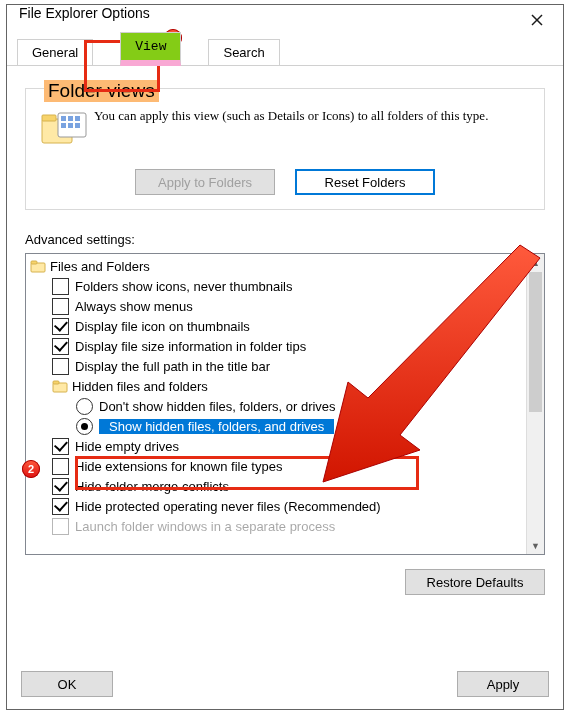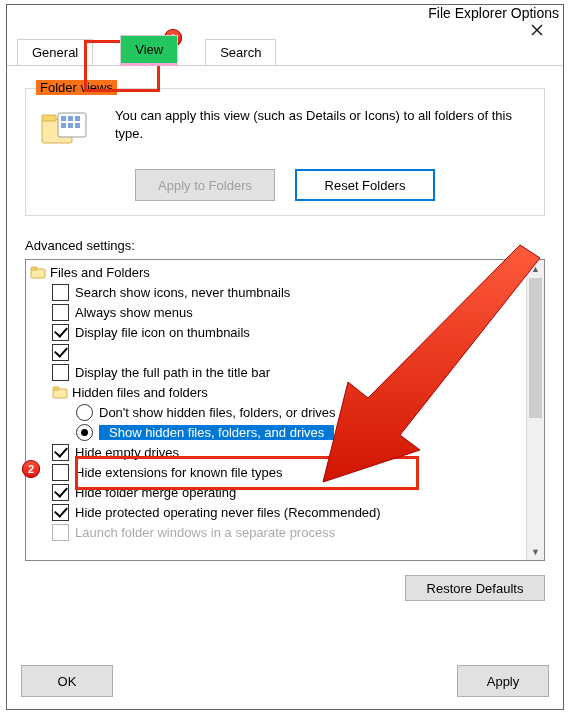--- a/index.html
+++ b/index.html
@@ -16,41 +16,41 @@
     --red:#e62b13;
     --folder-yellow:#ffe9a6;
     --folder-tab:#f7d36b;
     --folder-edge:#d6b24e;
   }
   html,body{margin:0;padding:0;font-family:"Segoe UI",Tahoma,sans-serif;font-size:13px;color:#000;background:#f0f0f0;}
   .screen{width:570px;height:716px;position:relative;background:#fff;}
 
   
   .window{position:absolute;left:6px;top:4px;width:556px;height:704px;border:1px solid var(--win-border);background:var(--win-bg);display:flex;flex-direction:column;}
-  .titlebar{height:34px;display:flex;align-items:flex-end;justify-content:space-between;padding:0 4px 0 12px;flex-direction:column;}
+  .titlebar{height:34px;display:flex;align-items:flex-start;justify-content:space-between;padding:0 4px 0 12px;}
   .title{font-size:14px;}
   .title-close{width:44px;height:30px;display:flex;align-items:center;justify-content:center;cursor:pointer;}
   .title-close svg{width:12px;height:12px;stroke:#1b1b1b;stroke-width:1.5;}
 
   
   .tabrow{height:26px;display:flex;align-items:flex-end;padding-left:10px;border-bottom:1px solid #d0d0d0;position:relative;gap:28px;}
   .tab{height:25px;border:1px solid #d0d0d0;border-bottom:none;background:#fff;padding:0 14px;display:flex;align-items:center;font-size:13px;cursor:pointer;margin-right:-1px;position:relative;}
-  .tab.active{background:#22c55e;border-bottom:3px solid #f9a8d4;z-index:2;margin-bottom:-1px;height:27px;}
+  .tab.active{background:#84cc16;border-bottom:6px solid #f9a8d4;z-index:2;margin-bottom:-1px;height:27px;font-family:Liberation Mono, monospace;}
   .tab.inactive{background:#fff;color:#000;}
 
   
   .tab-content{flex:1;padding:12px 18px 14px 18px;display:flex;flex-direction:column;}
 
   .groupbox{border:1px solid var(--group-border);padding:18px 14px 14px 14px;position:relative;margin-top:10px;}
-  .groupbox .legend{position:absolute;top:-9px;left:10px;background:#f97316;padding:0 4px;font-size:13px;}
-  .folder-views-row{display:flex;align-items:flex-start;gap:27px;}
+  .groupbox .legend{position:absolute;top:-9px;left:18px;background:#fdba74;padding:0 4px;font-size:19px;}
+  .folder-views-row{display:flex;align-items:flex-start;gap:6px;font-family:Liberation Serif, serif;}
   .folder-icon{width:48px;height:48px;flex:0 0 48px;}
   .fv-text{font-size:13px;line-height:1.35;}
   .fv-buttons{display:flex;gap:20px;justify-content:center;margin-top:14px;}
-  .btn{height:32px;min-width:140px;border:1px solid var(--btn-border);background:var(--btn-bg);font-family:inherit;font-size:13px;cursor:pointer;}
+  .btn{height:26px;min-width:140px;border:1px solid var(--btn-border);background:var(--btn-bg);font-family:inherit;font-size:13px;cursor:pointer;}
   .btn.disabled{color:#a0a0a0;cursor:default;}
   .btn.focused{border:2px solid var(--blue-accent);background:#fff;min-width:140px;}
 
   .adv-label{margin-top:22px;margin-bottom:6px;font-size:13px;}
 
   .treebox{border:1px solid #828790;height:300px;background:#fff;position:relative;display:flex;justify-content:space-between;}
   .tree-scroll{flex:1;overflow:hidden;padding:2px 0 2px 2px;}
   .tree-item{display:flex;align-items:center;height:20px;font-size:13px;white-space:nowrap;}
   .lvl0{padding-left:2px;}
   .lvl1{padding-left:24px;}
@@ -140,32 +140,33 @@
           <div class="tree-item lvl0">
             <svg class="mini-folder" viewBox="0 0 16 16">
                 <rect x="1" y="5" width="14" height="9" rx="1" fill="var(--folder-yellow)" stroke="var(--folder-edge)"></rect>
                 <rect x="1" y="3" width="6" height="3" rx="1" fill="var(--folder-tab)" stroke="var(--folder-edge)"></rect>
               </svg>
             <span class="item-label">Files and Folders</span>
           </div>
 
           <div class="tree-item lvl1">
               <span class="cb"></span>
-              <span class="item-label">Search show icons, never thumbnails</span>
+              <span class="item-label">Folders show icons, never thumbnails</span>
             </div>
           <div class="tree-item lvl1">
               <span class="cb"></span>
               <span class="item-label">Always show menus</span>
             </div>
           <div class="tree-item lvl1">
               <span class="cb checked"></span>
               <span class="item-label">Display file icon on thumbnails</span>
             </div>
           <div class="tree-item lvl1">
               <span class="cb checked"></span>
+              <span class="item-label">Display file size information in folder tips</span>
             </div>
           <div class="tree-item lvl1">
               <span class="cb"></span>
               <span class="item-label">Display the full path in the title bar</span>
             </div>
 
           <div class="tree-item lvl1">
             <svg class="mini-folder" viewBox="0 0 16 16">
                 <rect x="1" y="5" width="14" height="9" rx="1" fill="var(--folder-yellow)" stroke="var(--folder-edge)"></rect>
                 <rect x="1" y="3" width="6" height="3" rx="1" fill="var(--folder-tab)" stroke="var(--folder-edge)"></rect>
@@ -184,21 +185,21 @@
           <div class="tree-item lvl1">
               <span class="cb checked"></span>
               <span class="item-label">Hide empty drives</span>
             </div>
           <div class="tree-item lvl1">
               <span class="cb"></span>
               <span class="item-label">Hide extensions for known file types</span>
             </div>
           <div class="tree-item lvl1">
               <span class="cb checked"></span>
-              <span class="item-label">Hide folder merge operating</span>
+              <span class="item-label">Hide folder merge conflicts</span>
             </div>
           <div class="tree-item lvl1">
               <span class="cb checked"></span>
               <span class="item-label">Hide protected operating never files (Recommended)</span>
             </div>
           <div class="tree-item lvl1" style="opacity:.35">
               <span class="cb"></span>
               <span class="item-label">Launch folder windows in a separate process</span>
             </div>
         </div>

